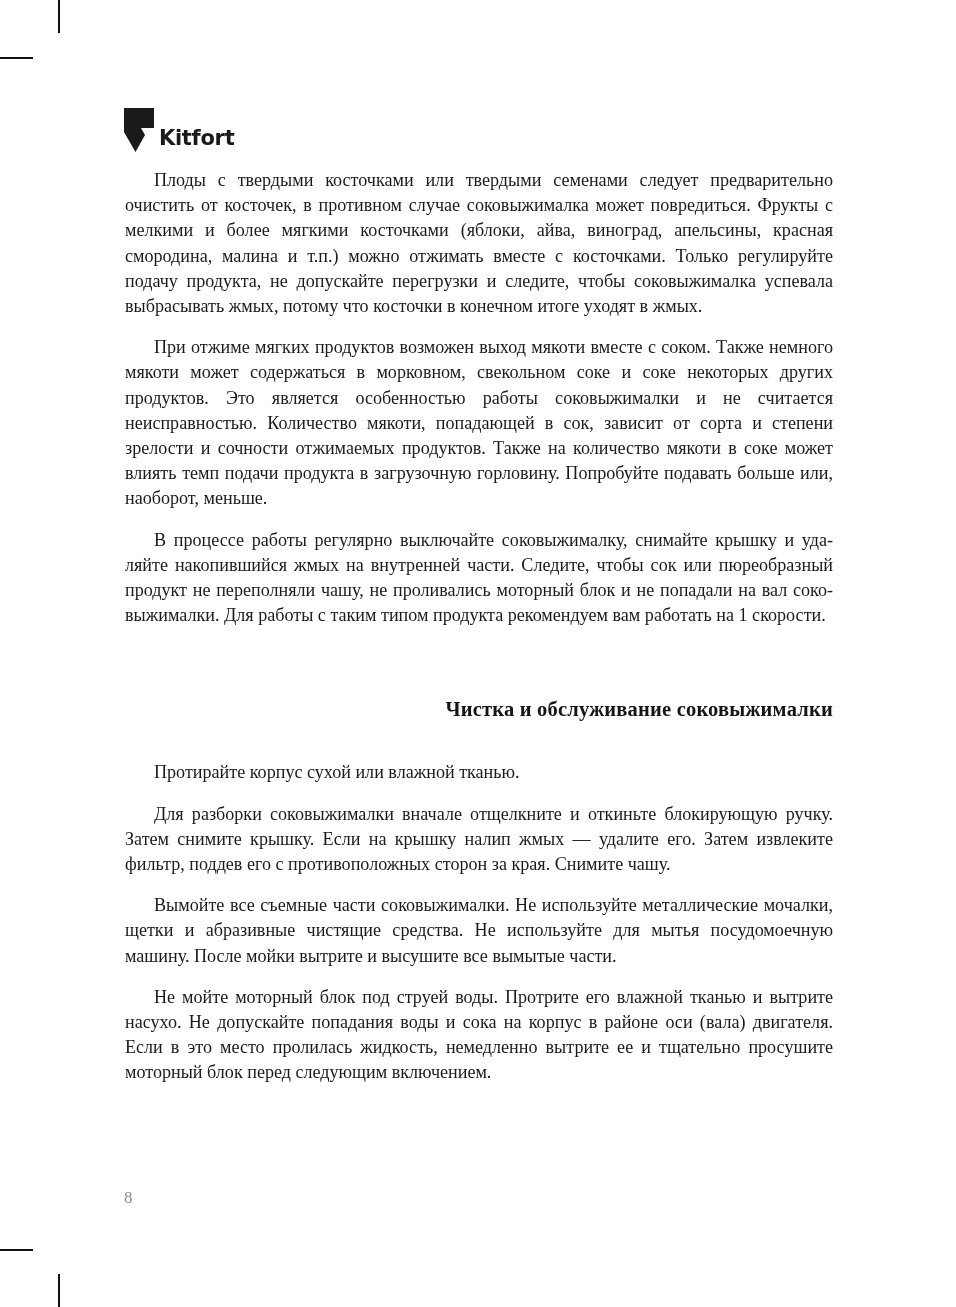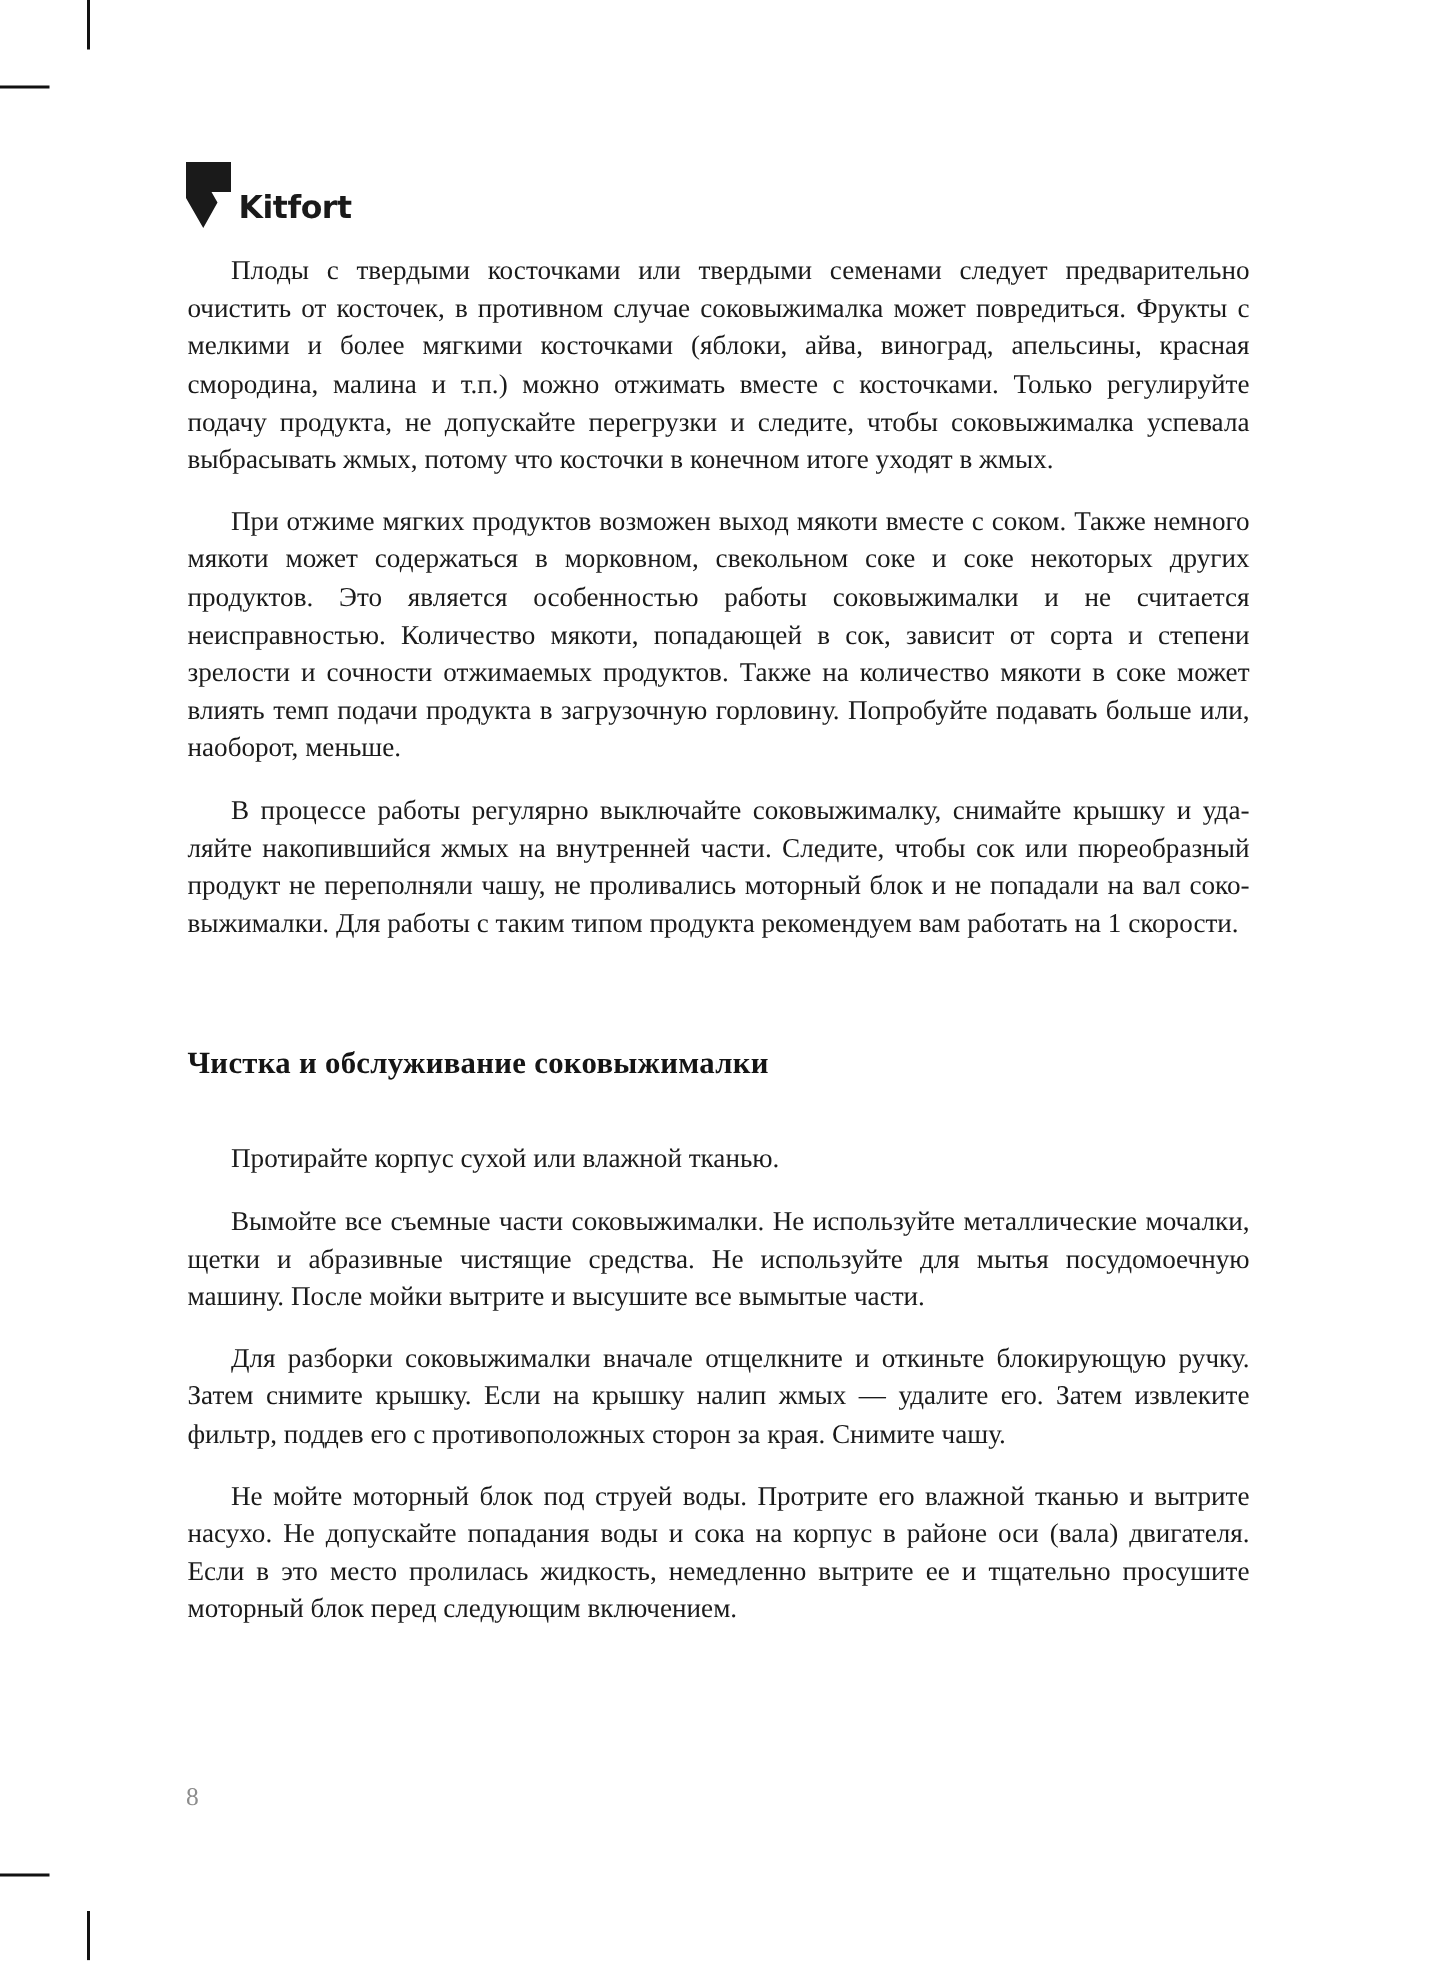--- a/index.html
+++ b/index.html
@@ -72,21 +72,21 @@
     text-indent: 29px;
     font-size: 18.1px;
     line-height: 25.2px;
     color: #1b1b1b;
     hyphens: manual;
   }
   p.body + p.body { margin-top: 16px; }
 
   h2.section {
     margin: 0;
-    text-align: left;
+    text-align: right;
     font-weight: 700;
     font-size: 20.5px;
     line-height: 26px;
     color: #151515;
     letter-spacing: 0.2px;
   }
   .gap-before-heading { height: 68px; }
   .gap-after-heading  { height: 38px; }
 
   
@@ -126,21 +126,21 @@
 
     <p class="body">Плоды с твердыми косточками или твердыми семенами следует предварительно очистить от косточек, в противном случае соковыжималка может повредиться. Фрукты с мелкими и более мягкими косточками (яблоки, айва, виноград, апельсины, красная смородина, малина и т.п.) можно отжимать вместе с косточками. Только регу­лируйте подачу продукта, не допускайте перегрузки и следите, чтобы соковыжималка успевала выбрасывать жмых, потому что косточки в конечном итоге уходят в жмых.</p>
     <p class="body">При отжиме мягких продуктов возможен выход мякоти вместе с соком. Также немного мякоти может содержаться в морковном, свекольном соке и соке некоторых других продуктов. Это является особенностью работы соковыжималки и не счита­ется неисправностью. Количество мякоти, попадающей в сок, зависит от сорта и сте­пени зрелости и сочности отжимаемых продуктов. Также на количество мякоти в соке может влиять темп подачи продукта в загрузочную горловину. Попробуйте подавать больше или, наоборот, меньше.</p>
     <p class="body">В процессе работы регулярно выключайте соковыжималку, снимайте крышку и уда­ляйте накопившийся жмых на внутренней части. Следите, чтобы сок или пюреобразный продукт не переполняли чашу, не проливались моторный блок и не попадали на вал соко­выжималки. Для работы с таким типом продукта рекомендуем вам работать на 1 скорости.</p>
 
     <div class="gap-before-heading"></div>
     <h2 class="section">Чистка и обслуживание соковыжималки</h2>
     <div class="gap-after-heading"></div>
 
     <p class="body">Протирайте корпус сухой или влажной тканью.</p>
+    <p class="body">Для разборки соковыжималки вначале отщелкните и откиньте блокирующую ручку. Затем снимите крышку. Если на крышку налип жмых — удалите его. Затем извлеките фильтр, поддев его с противоположных сторон за края. Снимите чашу.</p>
     <p class="body">Вымойте все съемные части соковыжималки. Не используйте металлические мочалки, щетки и абразивные чистящие средства. Не используйте для мытья посу­домоечную машину. После мойки вытрите и высушите все вымытые части.</p>
-    <p class="body">Для разборки соковыжималки вначале отщелкните и откиньте блокирующую ручку. Затем снимите крышку. Если на крышку налип жмых — удалите его. Затем извлеките фильтр, поддев его с противоположных сторон за края. Снимите чашу.</p>
     <p class="body">Не мойте моторный блок под струей воды. Протрите его влажной тканью и вытрите насухо. Не допускайте попадания воды и сока на корпус в районе оси (вала) двигателя. Если в это место пролилась жидкость, немедленно вытрите ее и тща­тельно просушите моторный блок перед следующим включением.</p>
 
   </div>
 
   <div class="page-number">8</div>
 
 </div>
 
 </body></html>

